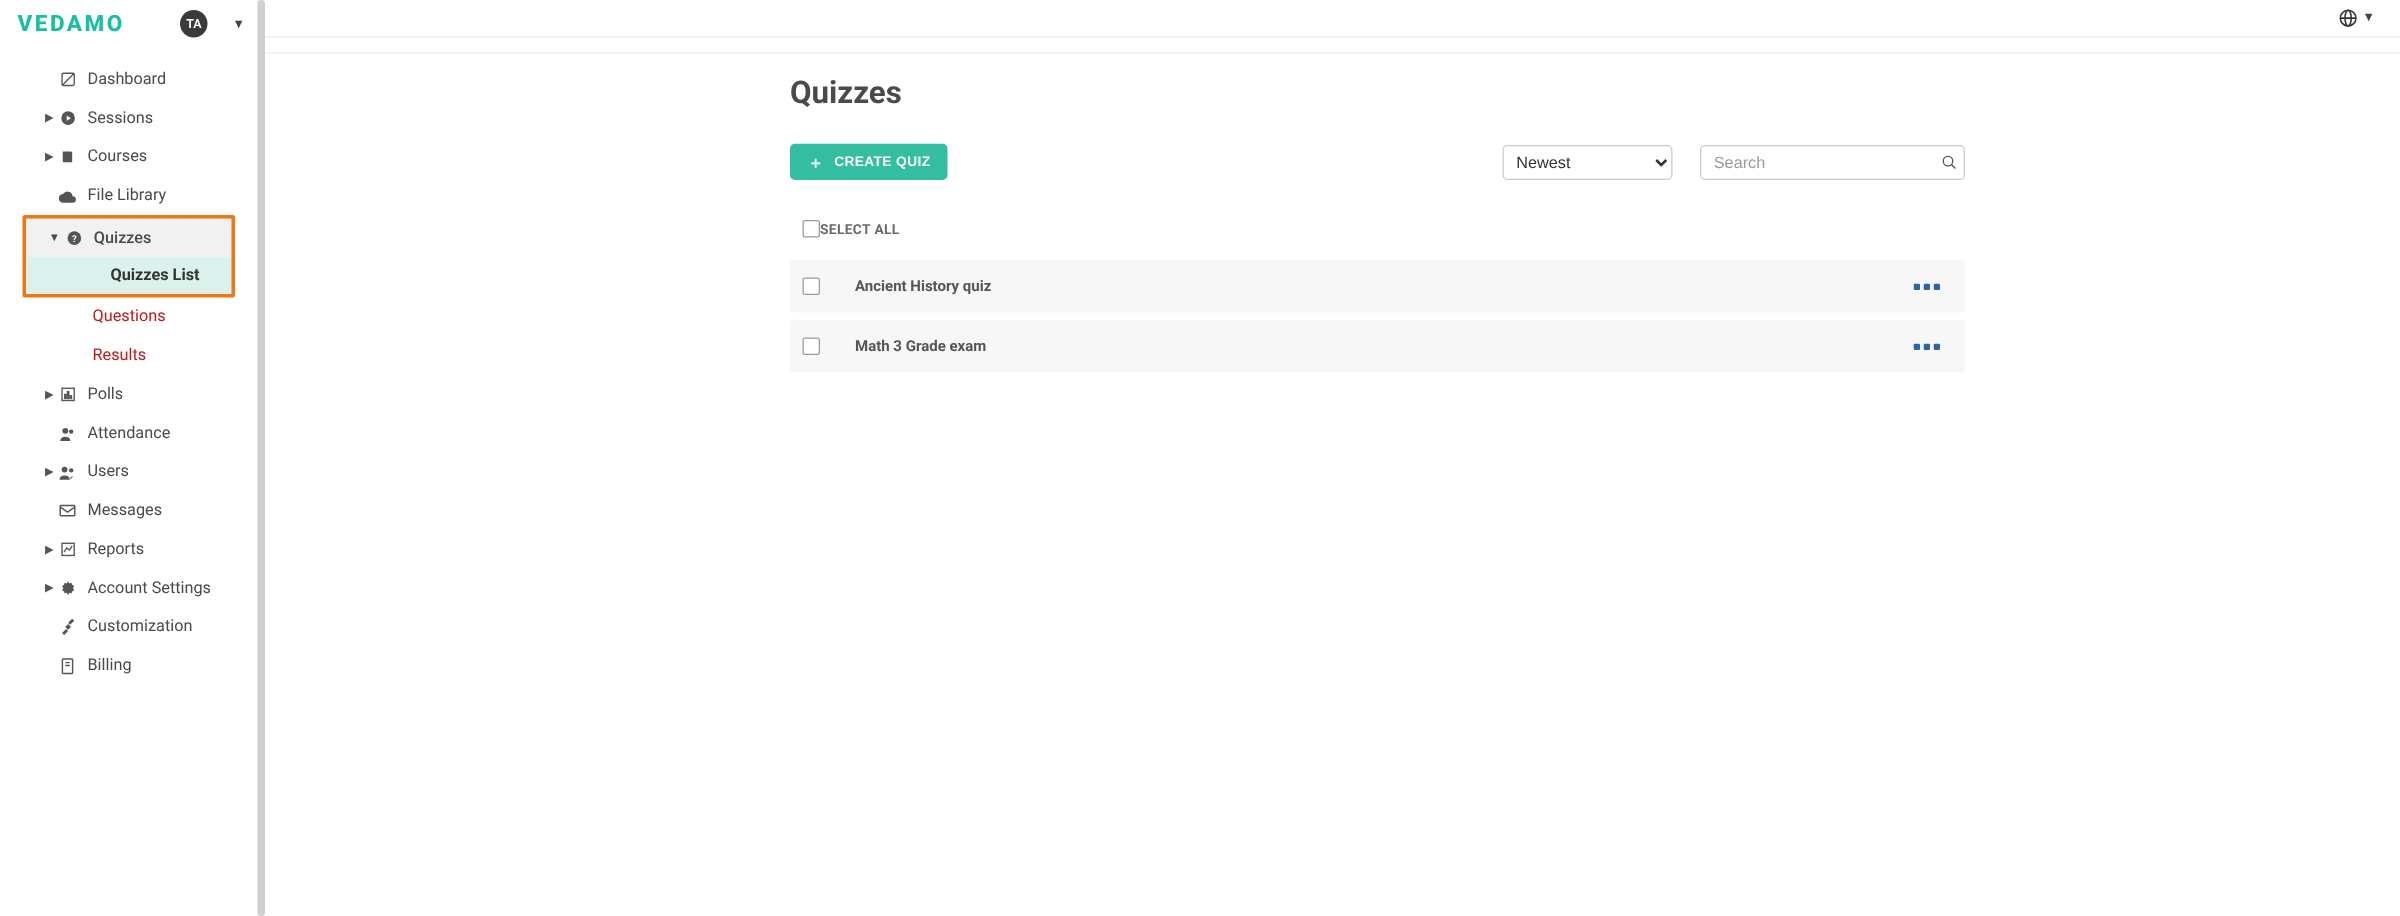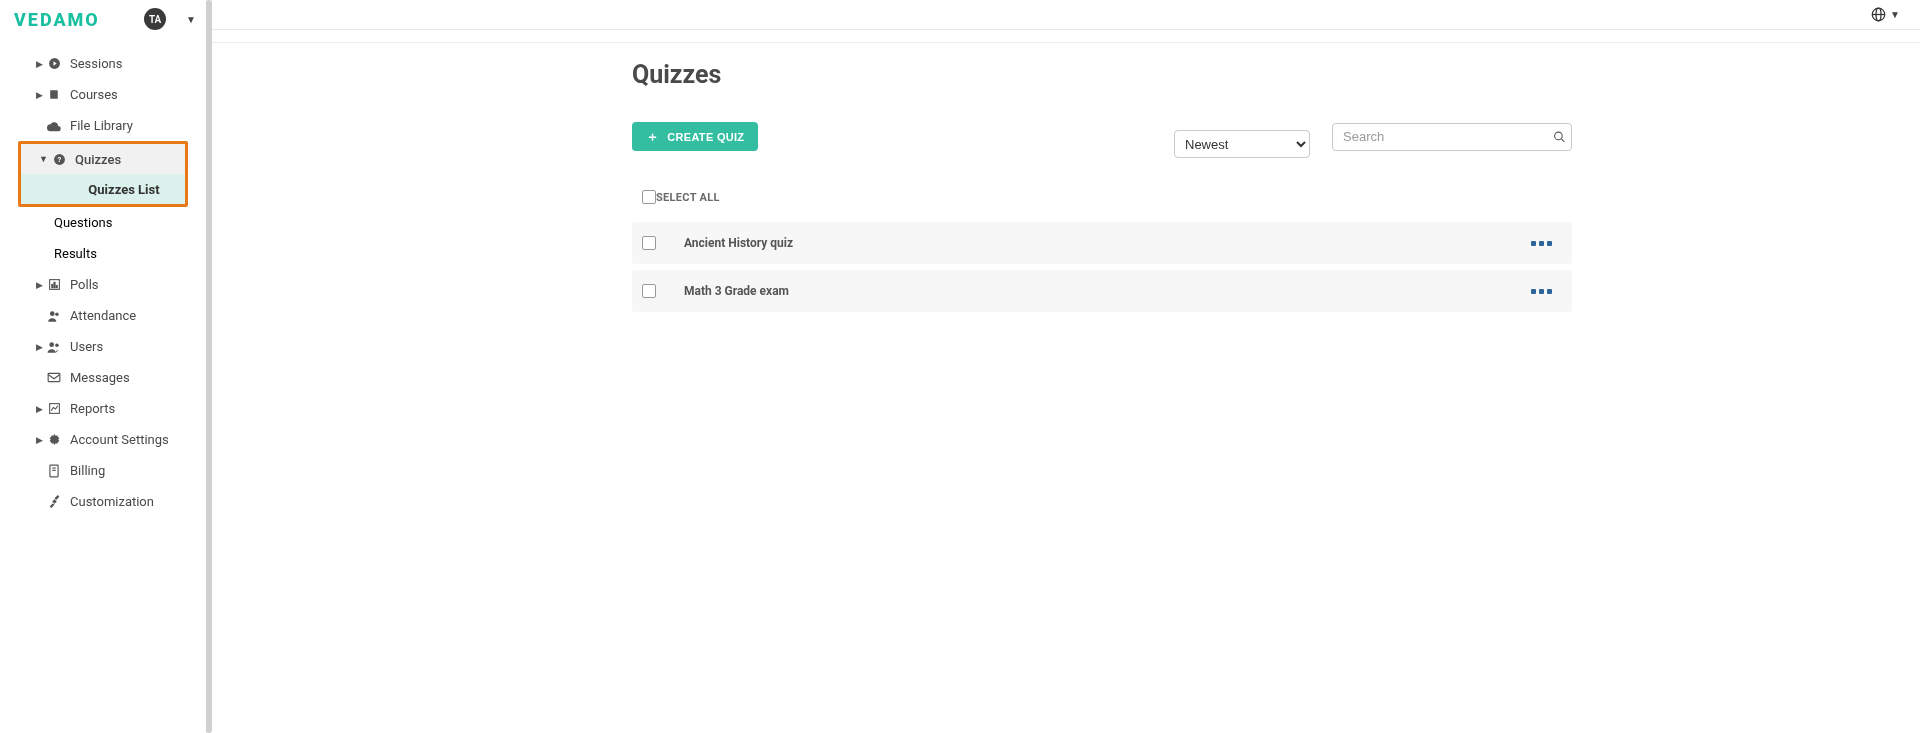--- a/index.html
+++ b/index.html
@@ -18,21 +18,21 @@
   .sidebar-scroll { position: absolute; right: -6px; top: 0; bottom: 0; width: 6px; background: #d0d0d0; border-radius: 3px; }
   .sidebar-border { position: absolute; right: -1px; top: 0; bottom: 0; width: 1px; background: #ececec; }
 
   .nav { padding-top: 6px; }
   .nav-row { display: flex; align-items: center; height: 31px; padding-left: 36px; padding-right: 8px; font-size: 13px; color: #4a4a4a; cursor: pointer; position: relative; }
   .nav-row .expand { position: absolute; left: 36px; width: 8px; font-size: 9px; color: #555; }
   .nav-row.has-expand { padding-left: 36px; }
   .nav-row .icon-slot { width: 16px; height: 16px; display: inline-flex; align-items: center; justify-content: center; margin-right: 8px; color: #555; font-size: 12px; margin-left: 10px;}
   .nav-row.has-expand .icon-slot { margin-left: 10px; }
   .nav-row:not(.has-expand) .icon-slot { margin-left: 10px; }
-  .nav-sub { padding-left: 54px; font-size: 13px; color: #000000; height: 31px; display:flex; align-items:center; cursor:pointer;}
+  .nav-sub { padding-left: 74px; font-size: 13px; color: #b91c1c; height: 31px; display:flex; align-items:center; cursor:pointer;}
   .nav-sub.active { background: #daf1ec; font-weight: 700; color: #333; justify-content: center; }
 
   .highlight-box { border: 3px solid #e97817; border-radius: 2px; margin: 0 18px 0 18px; padding: 0; }
   .highlight-box .nav-row { padding-left: 18px; margin: 0; height:30px; }
   .highlight-box .nav-row .expand-h { position:absolute; left:18px; font-size:9px;}
   .highlight-box .nav-row.qz { background: #f1f1f1; font-weight:500;}
   .highlight-box .nav-row .icon-slot { margin-left: 12px; }
   .highlight-box .nav-sub { padding-left: 42px; height:30px;}
 
   
@@ -42,22 +42,22 @@
 
   
   .main { flex:1; padding-top: 60px; padding-left: 214px; padding-right: 40px; }
   .page-title { font-size: 25px; font-weight: 700; color: #4a4a4a; margin-bottom: 26px; }
 
   .toolbar { display:flex; align-items:center; justify-content:space-between; margin-bottom: 24px; }
   .create-btn { background: #33bda1; color:#fff; border:none; border-radius:4px; padding: 8px 14px; font-size:11px; font-weight:700; letter-spacing:0.3px; display:flex; align-items:center; gap:8px; cursor:pointer; }
   .create-btn .plus { font-size:13px; line-height:1; }
 
   .toolbar-right { display:flex; align-items:center; gap: 22px; }
-  .sort-select { width: 136px; height: 28px; border:1px solid #c9c9c9; border-radius:4px; font-size:13px; padding: 0 6px; color:#333; background:#fff;margin-top:15px; }
-  .search-wrap { position:relative; width:240px; }
+  .sort-select { width: 136px; height: 28px; border:1px solid #c9c9c9; border-radius:4px; font-size:13px; padding: 0 6px; color:#333; background:#fff; }
+  .search-wrap { position:relative; width:212px; }
   .search-input { width:100%; height:28px; border:1px solid #c9c9c9; border-radius:4px; padding:0 28px 0 10px; font-size:13px; color:#444; }
   .search-input::placeholder { color:#9a9a9a; }
   .search-icon-btn { position:absolute; right:6px; top:50%; transform:translateY(-50%); color:#555; cursor:pointer; }
 
   .select-all-row { display:flex; align-items:center; padding: 8px 10px; width:fit-content; }
   .cbx { width:14px; height:14px; border:1.5px solid #9a9a9a; border-radius:2px; background:#fff; cursor:pointer; flex-shrink:0;}
   .select-all-label { font-size:11px; font-weight:700; color:#6a6a6a; letter-spacing:0.3px;}
 
   .row-card { display:flex; align-items:center; justify-content:space-between; background:#f7f7f7; border-radius:3px; padding: 14px 16px 14px 10px; margin-top: 6px; }
   .row-card:first-of-type { margin-top: 10px;}
@@ -80,20 +80,29 @@
     <div class="sidebar-header">
       <div class="logo">VEDAMO</div>
       <div class="user-badge">
         <div class="avatar-circle">TA</div>
         <span class="caret-down">▼</span>
       </div>
     </div>
 
     <div class="nav">
 
+      <div class="nav-row">
+        <span class="icon-slot">
+          <svg width="13" height="13" viewBox="0 0 24 24" fill="currentColor">
+              <rect x="3" y="3" width="18" height="18" rx="2" fill="none" stroke="currentColor" stroke-width="2"></rect>
+              <line x1="3" y1="21" x2="21" y2="3" stroke="currentColor" stroke-width="2"></line>
+            </svg>
+        </span>
+        <span>Dashboard</span>
+      </div>
 
       <div class="nav-row has-expand">
         <span class="expand">▶</span>
         <span class="icon-slot">
           <svg width="13" height="13" viewBox="0 0 24 24" fill="currentColor">
               <circle cx="12" cy="12" r="10"></circle>
               <polygon points="10,8 16,12 10,16" fill="#fff"></polygon>
             </svg>
         </span>
         <span>Sessions</span>
@@ -207,37 +216,37 @@
               <circle cx="12" cy="12" r="3" fill="#fff"></circle>
               <path d="M12 2l2 3 3-1 1 3 3 2-2 3 2 3-3 2-1 3-3-1-2 3-2-3-3 1-1-3-3-2 2-3-2-3 3-2 1-3 3 1z"></path>
             </svg>
         </span>
         <span>Account Settings</span>
       </div>
 
 
       <div class="nav-row">
         <span class="icon-slot">
+          <svg width="13" height="13" viewBox="0 0 24 24" fill="currentColor">
+              <path d="M21 3l-6 6-3-3 6-6zM3 21l6-6 3 3-6 6z"></path>
+              <rect x="9" y="9" width="6" height="6" transform="rotate(45 12 12)"></rect>
+            </svg>
+        </span>
+        <span>Customization</span>
+      </div>
+
+      <div class="nav-row">
+        <span class="icon-slot">
           <svg width="12" height="14" viewBox="0 0 20 24" fill="none" stroke="currentColor" stroke-width="2">
               <rect x="3" y="2" width="14" height="20" rx="1"></rect>
               <line x1="7" y1="7" x2="13" y2="7"></line>
               <line x1="7" y1="11" x2="13" y2="11"></line>
             </svg>
         </span>
         <span>Billing</span>
-      </div>
-
-      <div class="nav-row">
-        <span class="icon-slot">
-          <svg width="13" height="13" viewBox="0 0 24 24" fill="currentColor">
-              <path d="M21 3l-6 6-3-3 6-6zM3 21l6-6 3 3-6 6z"></path>
-              <rect x="9" y="9" width="6" height="6" transform="rotate(45 12 12)"></rect>
-            </svg>
-        </span>
-        <span>Customization</span>
       </div>
 
     </div>
   </div>
 
   <div class="topbar">
     <div class="globe-btn">
       <span>
         <svg width="15" height="15" viewBox="0 0 24 24" fill="none" stroke="#333" stroke-width="2">
             <circle cx="12" cy="12" r="10"></circle>

